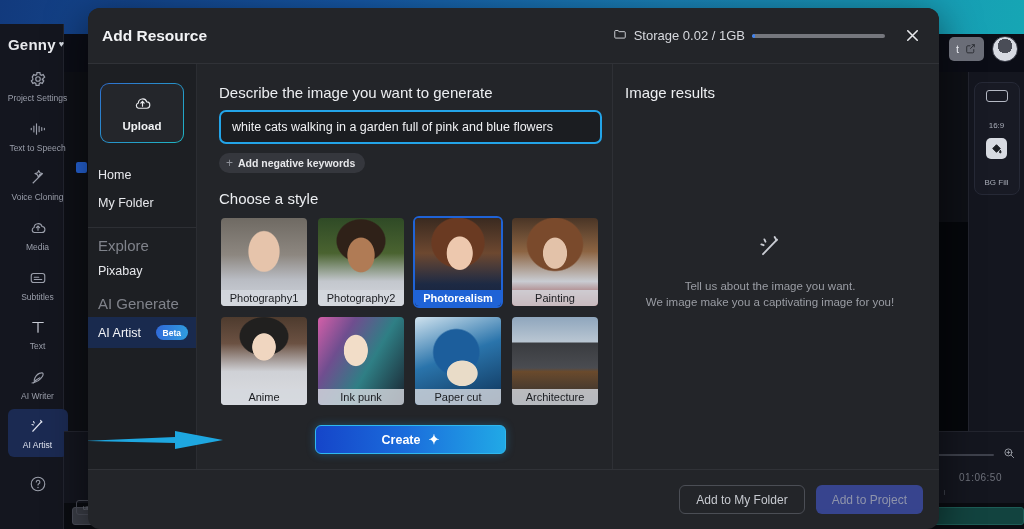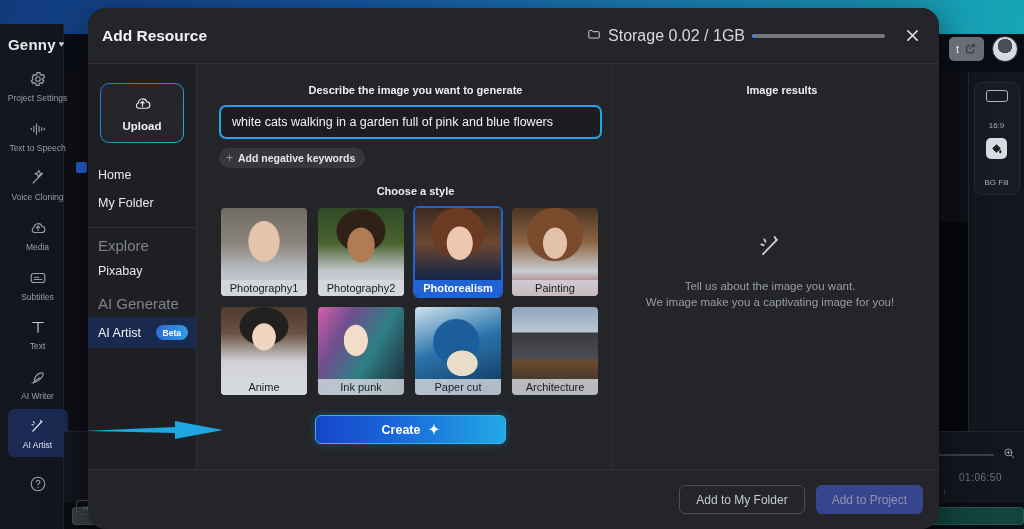--- a/index.html
+++ b/index.html
@@ -104,34 +104,34 @@
   .tl-tick { position: absolute; top: 0; width: 1px; height: 5px; background: #3a3d47; }
   .tl-tracks { position: absolute; left: 0; right: 0; bottom: 0; height: 26px; background: #0a0c11; }
   .tl-clip { position: absolute; top: 4px; height: 18px; border-radius: 3px; background: #12433f; border: 1px solid #1d5c56; }
   .tl-badge { position: absolute; left: 12px; bottom: 14px; width: 22px; height: 15px; border: 1px solid #4a4d58; border-radius: 3px; color: #7d818c; font-size: 7px; display:flex;align-items:center;justify-content:center; }
   .bg-check { position: absolute; width: 11px; height: 11px; border-radius: 2px; background: #2563d6; }
 
   
   #modal {
     position: absolute; left: 88px; top: 8px; width: 851px; height: 521px;
     background: #232529;
-    border-radius: 18px;
+    border-radius: 12px;
     box-shadow: 0 10px 40px rgba(0,0,0,.55);
     overflow: hidden;
     display: flex; flex-direction: column;
   }
   .m-header {
     height: 56px; flex: 0 0 56px; display: flex; align-items: center;
     padding: 0 14px 0 14px; border-bottom: 1px solid #303237;
     background: #232529;
   }
   .m-title { color: #f2f3f5; font-size: 15.5px; font-weight: bold; }
   .m-header-right { margin-left: auto; display: flex; align-items: center; gap: 14px; }
   .storage {
-    display: flex; align-items: center; gap: 7px; color: #d7d9de; font-size: 16px;
+    display: flex; align-items: center; gap: 7px; color: #d7d9de; font-size: 13px;
   }
   .storage svg { width: 14px; height: 14px; }
   .storage-bar {
     width: 133px; height: 4px; border-radius: 3px; background: #75777d; position: relative; overflow: hidden;
   }
   .storage-fill { position: absolute; left: 0; top: 0; height: 100%; width: 4%; background: #3b82f6; border-radius: 3px; }
   .m-close { color: #e8e9ec; cursor: pointer; display: flex; align-items: center; justify-content: center; width: 26px; height: 26px;}
   .m-close svg { width: 19px; height: 19px; }
 
   .m-body { flex: 1; display: flex; min-height: 0; }
@@ -165,21 +165,21 @@
   .ms-item-active .lbl { color: #f2f3f6; font-size: 12.5px; }
   .beta {
     background: linear-gradient(100deg,#3068d8,#2f9fe0); color: #fff;
     font-size: 8.5px; font-weight: bold; border-radius: 9px; padding: 2.5px 7px;
   }
 
   
   .m-left {
     flex: 1; min-width: 0; padding: 20px 0 0 22px; display: flex; flex-direction: column;
   }
-  .sec-label { color: #eceef1; font-size: 11px; font-weight: bold; margin-bottom: 9px; text-align: center; }
+  .sec-label { color: #eceef1; font-size: 15px; font-weight: normal; margin-bottom: 9px; }
   .prompt-box {
     width: 383px; height: 34px; border-radius: 7px;
     border: 2px solid #23a4e8; background: #1b1d21;
     display: flex; align-items: center; padding: 0 11px;
     color: #f1f2f5; font-size: 12.5px;
   }
   .neg-btn {
     margin-top: 9px; height: 20px; width: fit-content;
     background: #35373d; border-radius: 10px; padding: 0 10px 0 7px;
     display: flex; align-items: center; gap: 5px;

